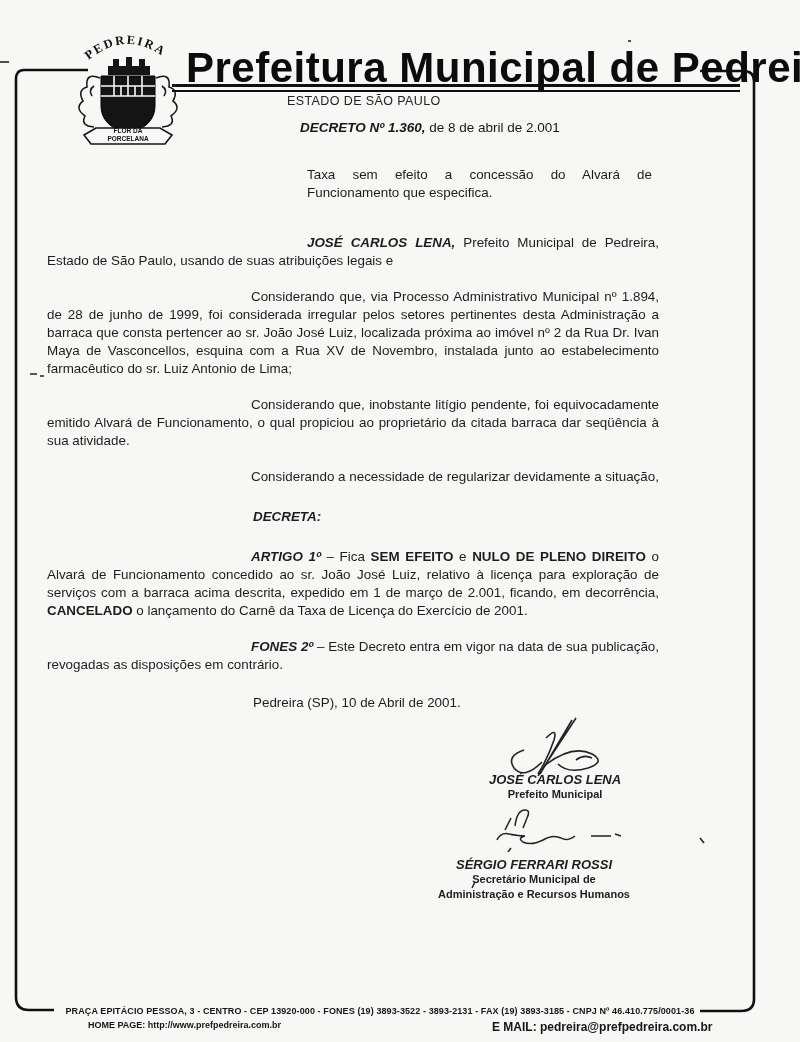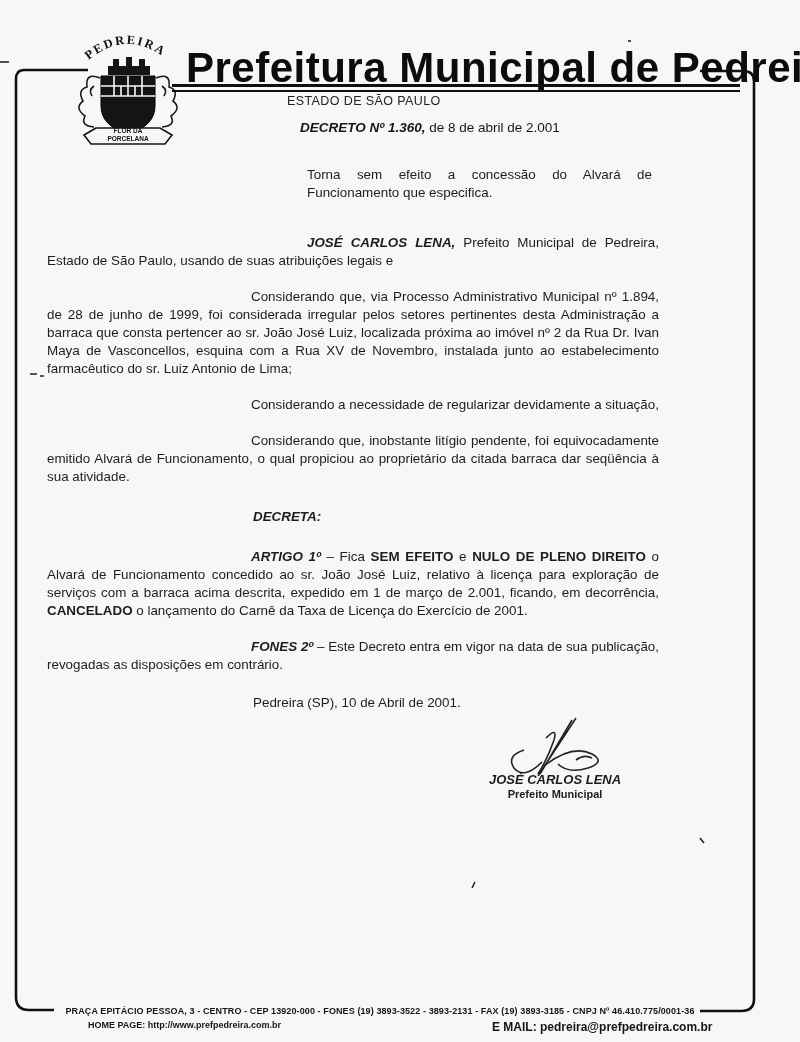--- a/index.html
+++ b/index.html
@@ -95,31 +95,31 @@
   <div class="hdr-title">Prefeitura Municipal de Pedreira</div>
   <div class="title-rule-1"></div>
   <div class="title-rule-2"></div>
   <div class="hdr-subtitle">ESTADO DE SÃO PAULO</div>
   <div class="decree-line">
     <span class="bi">DECRETO Nº 1.360,</span><span> de 8 de abril de 2.001</span>
   </div>
 
   <div class="content">
 
-    <p class="doc-summary">Torna sem efeito a concessão do Alvará de Funcionamento que especifica.</p>
+    <p class="doc-summary">Taxa sem efeito a concessão do Alvará de Funcionamento que especifica.</p>
 
     <p class="indent-a" style="margin-top:32px">
       <span class="bi">JOSÉ CARLOS LENA,</span><span> Prefeito Municipal de Pedreira, Estado de São Paulo, usando de suas atribuições legais e</span>
     </p>
 
     <p class="indent-b mt">Considerando que, via Processo Administrativo Municipal nº 1.894, de 28 de junho de 1999, foi considerada irregular pelos setores pertinentes desta Administração a barraca que consta pertencer ao sr. João José Luiz, localizada próxima ao imóvel nº 2 da Rua Dr. Ivan Maya de Vasconcellos, esquina com a Rua XV de Novembro, instalada junto ao estabelecimento farmacêutico do sr. Luiz Antonio de Lima;</p>
 
+    <p class="indent-b mt">Considerando que, inobstante litígio pendente, foi equivocadamente emitido Alvará de Funcionamento, o qual propiciou ao proprietário da citada barraca dar seqüência à sua atividade.</p>
+
     <p class="indent-b mt">Considerando a necessidade de regularizar devidamente a situação,</p>
-
-    <p class="indent-b mt">Considerando que, inobstante litígio pendente, foi equivocadamente emitido Alvará de Funcionamento, o qual propiciou ao proprietário da citada barraca dar seqüência à sua atividade.</p>
 
     <p class="decreta bi">DECRETA:</p>
 
     <p class="indent-b mt-lg">
       <span class="bi">ARTIGO 1º</span><span> – Fica </span><span class="b">SEM EFEITO</span><span> e </span><span class="b">NULO DE PLENO DIREITO</span><span> o Alvará de Funcionamento concedido ao sr. João José Luiz, relativo à licença para exploração de serviços com a barraca acima descrita, expedido em 1 de março de 2.001, ficando, em decorrência, </span><span class="b">CANCELADO</span><span> o lançamento do Carnê da Taxa de Licença do Exercício de 2001.</span>
     </p>
 
     <p class="indent-b mt">
       <span class="bi">FONES 2º</span><span> – Este Decreto entra em vigor na data de sua publicação, revogadas as disposições em contrário.</span>
     </p>
@@ -134,20 +134,34 @@
           <path d="M44 34 q -18 6 -10 18 q 10 12 28 -6"></path>
           <path d="M64 50 q 28 -22 48 -12 q 14 8 -4 14 q -20 6 -30 -4"></path>
           <path d="M96 44 q 8 -6 16 -2"></path>
         </g>
       </svg>
       <div class="sig-name">JOSÉ CARLOS LENA</div>
       <div class="sig-role">Prefeito Municipal</div>
     </div>
 
 
+    <div class="sig2">
+      <svg class="scribble" width="230" height="48" viewBox="0 0 230 48">
+        <g fill="none" stroke="#222" stroke-width="1.5">
+          <path d="M96 22 q 2 -16 10 -16 q 6 0 2 8 l -4 10"></path>
+          <path d="M92 14 l -6 12"></path>
+          <path d="M78 36 q 4 -8 12 -6 q 10 2 16 2 q -8 2 -2 6 q 8 4 20 -2 q 10 -6 18 -2 q 6 4 14 -2"></path>
+          <path d="M92 44 l -3 4"></path>
+          <path d="M172 32 h 20 M196 30 l 6 2"></path>
+        </g>
+      </svg>
+      <div class="sig-name">SÉRGIO FERRARI ROSSI</div>
+      <div class="sig-role">Secretário Municipal de</div>
+      <div class="sig-role">Administração e Recursos Humanos</div>
+    </div>
 
   </div>
 
   <div class="footer-line1">PRAÇA EPITÁCIO PESSOA, 3 - CENTRO - CEP 13920-000 - FONES (19) 3893-3522 - 3893-2131 - FAX (19) 3893-3185 - CNPJ Nº 46.410.775/0001-36</div>
   <div class="footer-homepage">HOME PAGE: http://www.prefpedreira.com.br</div>
   <div class="footer-email">E MAIL: pedreira@prefpedreira.com.br</div>
 
 </div>
 
 </body></html>

